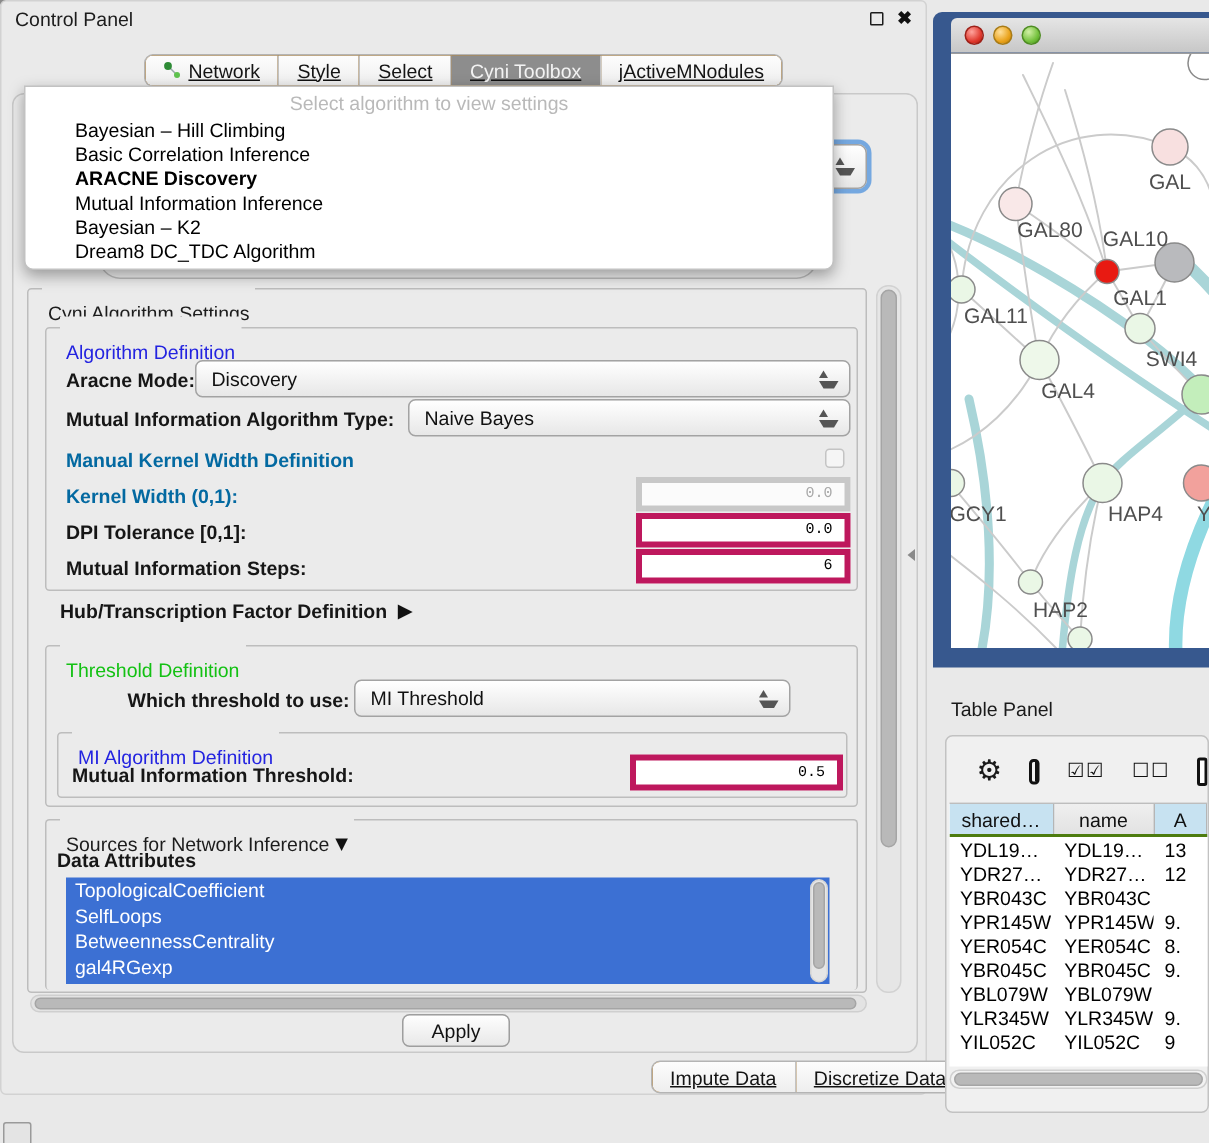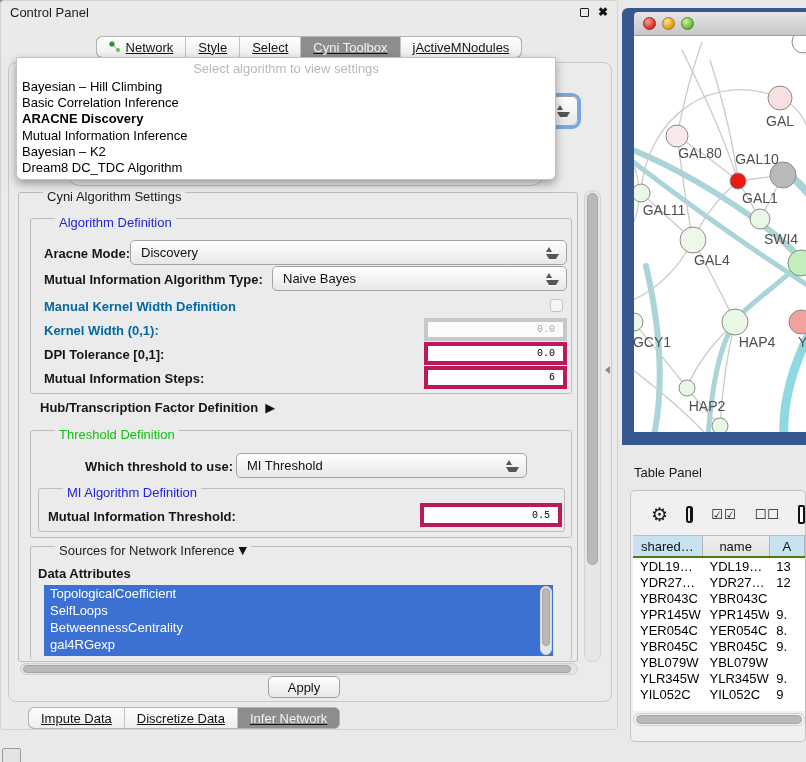--- a/index.html
+++ b/index.html
@@ -18,41 +18,41 @@
   
   .tabbar { display:flex; border:1px solid #b4b4b4; border-radius:6px; overflow:hidden; background:#a16207; height:22px;text-decoration:underline; }
   .tabbar .tab { display:flex; align-items:center; gap:5px; padding:0 12px; font-size:13px; color:#141414; border-right:1px solid #c3c3c3; background:linear-gradient(#fdfdfd,#eeeeee); white-space:nowrap; }
   .tabbar .tab:last-child { border-right:none; }
   .tabbar .tab.sel { background:#8d8d8d; color:#f3f3f3; }
 
   .cp-inner { left:8px; top:62px; width:604px; height:640px; background:#ebebeb; border:1px solid #c9c9c9; border-radius:8px; }
 
   
   .group { position:absolute; border:1px solid #bdbdbd; border-radius:3px; }
-  .legend { position:absolute; top:-8px; left:9px; background:#ebebeb; padding:4px 4px; font-size:13px; color:#1c1c1c; display:flex; align-items:center; gap:4px;margin-left:15px; }
+  .legend { position:absolute; top:-8px; left:9px; background:#ebebeb; padding:16px 4px; font-size:13px; color:#1c1c1c; display:flex; align-items:center; gap:4px; }
   .legend.blue { color:#2323e0; }
   .legend.green { color:#13c113; }
 
   .lbl { position:absolute; font-size:13px; font-weight:bold; color:#161616; white-space:nowrap; }
   .lbl.dis { color:#0369a1;text-align:center; }
 
   .combo { position:absolute; border:1px solid #a3a3a3; border-radius:5px; background:linear-gradient(#ffffff,#e7e7e7); font-size:13px; display:flex; align-items:center; padding:0 24px 0 10px; color:#111; }
   .stepper { position:absolute; right:7px; top:50%; transform:translateY(-50%); display:flex; flex-direction:column; gap:2px; }
   .stepper .tu { width:0;height:0;border-left:3.5px solid transparent;border-right:3.5px solid transparent;border-bottom:5px solid #555; }
   .stepper .td { width:0;height:0;border-left:3.5px solid transparent;border-right:3.5px solid transparent;border-top:5px solid #555; }
 
   .num-input { position:absolute; border:4px solid #be185d; background:#fff; font-size:10px; display:flex; align-items:center; justify-content:flex-end; padding:0 8px; color:#000;font-family:Liberation Mono, monospace; }
   .num-input.dis { border-color:#c8c8c8; background:#fbfbfb; color:#a9a9a9; }
 
   .checkbox { position:absolute; width:13px; height:13px; border:1px solid #c4c4c4; border-radius:3px; background:#f5f5f5; }
 
   
   .dd { left:16px; top:57px; width:540px; height:123px; background:#fff; border:1px solid #c2c2c2; border-radius:0 0 6px 6px; box-shadow:0 4px 10px rgba(0,0,0,.35); z-index:50; }
   .dd-placeholder { height:20px; display:flex; align-items:center; justify-content:center; color:#b9b9b9; font-size:13px; }
-  .dd-item { height:16.3px; display:flex; align-items:center; padding:0 5px; font-size:13px; color:#000; white-space:nowrap; }
+  .dd-item { height:16.3px; display:flex; align-items:center; padding:0 5px; font-size:13px; color:#000; white-space:nowrap;margin-left:28px; }
   .dd-item.bold { font-weight:bold; }
 
   
   .attr-list { left:44px; top:585px; width:509px; height:71px; background:#3c70d3; overflow:hidden; }
   .attr-item { height:17px; display:flex; align-items:center; padding-left:6px; color:#fff; font-size:13px; }
 
   
   .sb-v-track { background:#e6e6e6; border:1px solid #d2d2d2; border-radius:8px; }
   .sb-thumb { position:absolute; background:#b9b9b9; border:1px solid #a5a5a5; border-radius:7px; }
   .sb-h-track { background:#e3e3e3; border:1px solid #cfcfcf; border-radius:6px; }
@@ -247,21 +247,21 @@
 <div class="abs sb-v-track" style="left:584px;top:190px;width:17px;height:472px;">
   <div class="sb-thumb" style="left:2px;top:2px;width:11px;height:372px;"></div>
 </div>
 
 <div class="abs sb-h-track" style="left:20px;top:663px;width:558px;height:12px;">
   <div class="sb-thumb" style="left:2px;top:1px;width:548px;height:8px;"></div>
 </div>
 
 <button class="abs apply-btn">Apply</button>
 
-<div class="abs" style="left:0;top:707px;width:746px;height:22px;display:flex;justify-content:flex-start;margin-left:28px;">
+<div class="abs" style="left:0;top:707px;width:746px;height:22px;display:flex;justify-content:flex-end;">
   <div class="tabbar" id="bottom-tabs">
       <div class="tab">Impute Data</div>
       <div class="tab">Discretize Data</div>
       <div class="tab sel">Infer Network</div>
     </div>
 </div>
 
 <div class="abs splitter-arrow"></div>
 <div class="abs mini-btn"></div>
 

